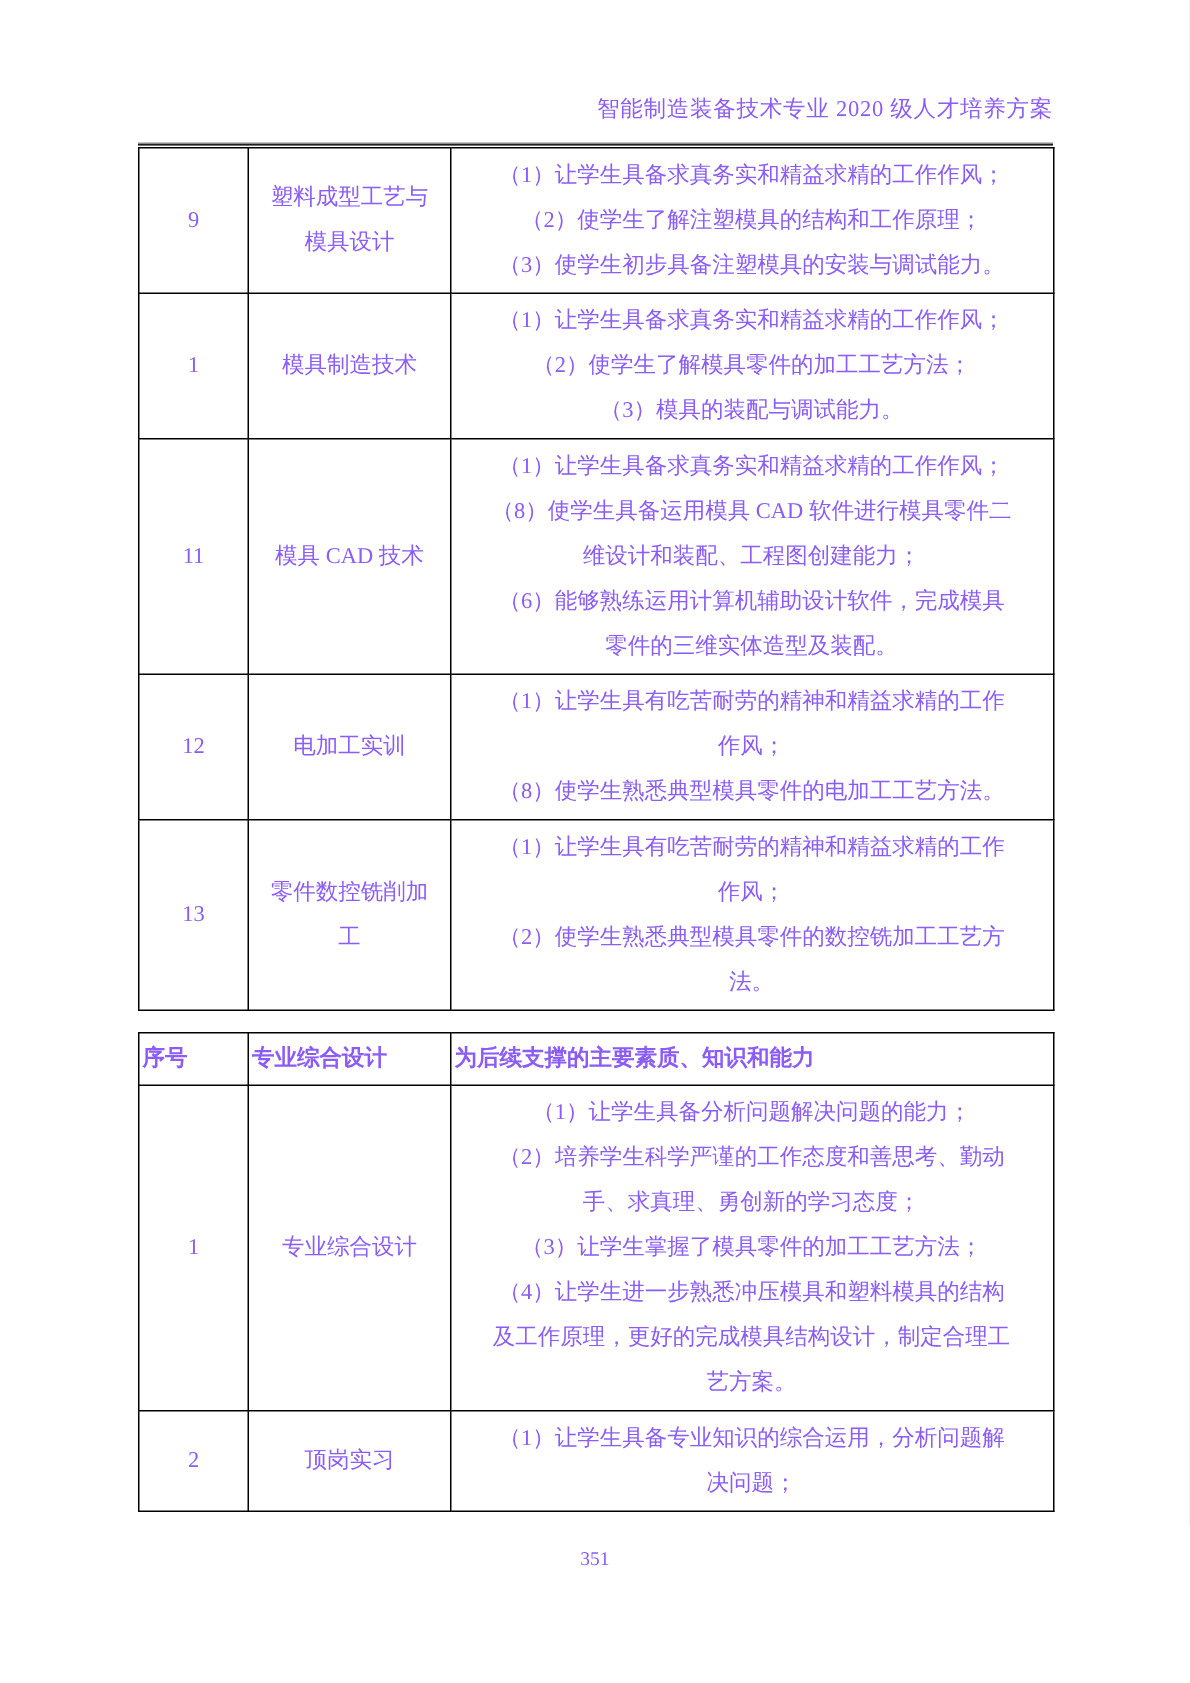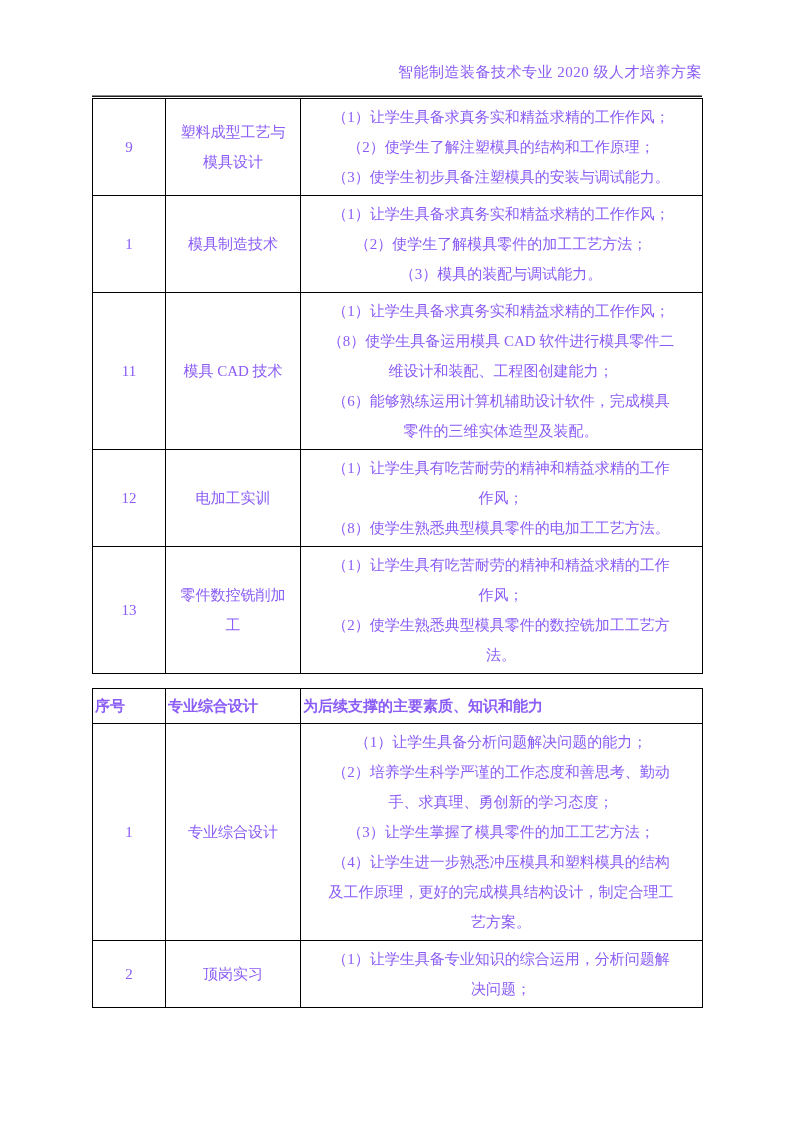--- a/index.html
+++ b/index.html
@@ -162,14 +162,15 @@
         <td class="num-cell">2</td>
         <td class="name-cell">顶岗实习</td>
         <td class="points-cell">
           <div class="point">（1）让学生具备专业知识的综合运用，分析问题解
 决问题；</div>
         </td>
       </tr>
     </tbody>
   </table>
 
+  <div class="page-number">351</div>
 
 </div>
 
 </body></html>

